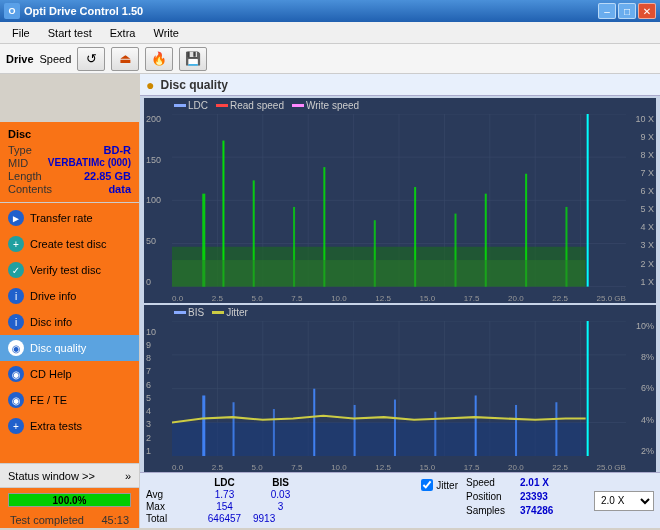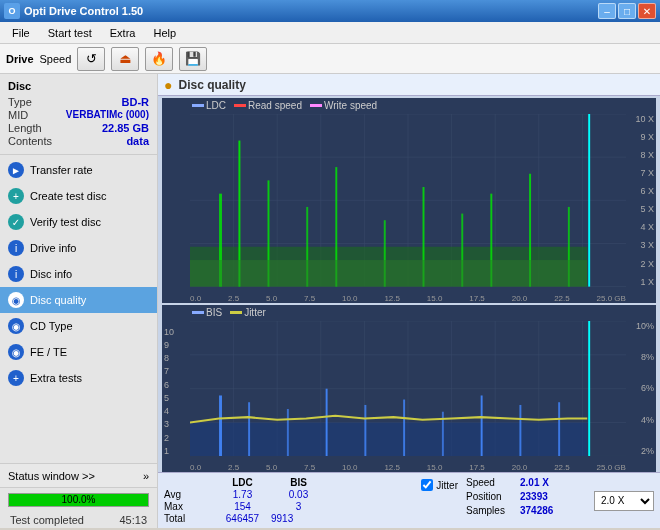--- a/index.html
+++ b/index.html
@@ -22,39 +22,39 @@
     .drive-label { font-size: 11px; font-weight: bold; }
     .drive-select { height: 22px; font-size: 11px; border: 1px solid #999; background: white; padding: 0 4px; flex: 1; max-width: 280px; }
     .speed-label { font-size: 11px; }
     .speed-select { height: 22px; font-size: 11px; border: 1px solid #999; background: white; padding: 0 4px; width: 70px; }
     .toolbar-btn { height: 24px; width: 28px; border: 1px solid #999; background: linear-gradient(to bottom, #f8f8f8, #e0e0e0); cursor: pointer; display: flex; align-items: center; justify-content: center; border-radius: 2px; font-size: 13px; }
     
     
     .main { display: flex; height: calc(530px - 76px); }
     
     
-    .sidebar { width: 158px; background: #e5e5e5; border-right: 1px solid #ccc; display: flex; flex-direction: column; }
+    .sidebar { width: 140px; background: #f97316; border-right: 1px solid #ccc; display: flex; flex-direction: column; margin-top: 48px; }
     .disc-section { padding: 6px 8px; border-bottom: 1px solid #ccc; }
     .disc-title { font-weight: bold; font-size: 11px; margin-bottom: 4px; }
     .disc-row { display: flex; justify-content: space-between; margin-bottom: 1px; }
     .disc-key { color: #333; }
     .disc-val { color: #0000cc; font-weight: bold; }
     
     .nav-items { flex: 1; padding: 2px 0; }
     .nav-item { display: flex; align-items: center; height: 26px; padding: 0 8px; cursor: pointer; gap: 6px; font-size: 11px; }
     .nav-item.active { background: #5ba3e0; color: white; }
     .nav-icon { width: 16px; height: 16px; border-radius: 50%; display: flex; align-items: center; justify-content: center; font-size: 10px; flex-shrink: 0; }
     .nav-icon.blue { background: #2060cc; color: white; }
     .nav-icon.teal { background: #20a0a0; color: white; }
     .nav-icon.active { background: white; color: #2060cc; }
     
     .status-section { border-top: 1px solid #ccc; padding: 0; }
     .status-btn { width: 100%; height: 24px; background: #e8e8e8; border: none; border-bottom: 1px solid #ccc; cursor: pointer; font-size: 11px; text-align: left; padding: 0 8px; display: flex; align-items: center; justify-content: space-between; }
     .progress-bar-container { background: #c0c0c0; height: 14px; margin: 3px 4px; border: 1px solid #999; }
-    .progress-bar-fill { background: #00cc00; height: 100%; display: flex; justify-content: center; font-size: 10px; color: black; font-weight: normal; }
+    .progress-bar-fill { background: #00cc00; height: 100%; display: flex; align-items: center; justify-content: center; font-size: 10px; color: black; font-weight: bold; }
     .test-completed { font-size: 11px; padding: 1px 6px; color: #333; }
     .time-display { font-size: 11px; text-align: right; padding: 1px 6px; color: #333; }
     
     
     .content { flex: 1; background: #c8d4e8; display: flex; flex-direction: column; overflow: hidden; }
     
     .disc-quality-header { background: #e8f0fc; border-bottom: 1px solid #aac; padding: 2px 6px; display: flex; align-items: center; gap: 6px; height: 22px; }
     .dq-icon { color: #cc8800; font-size: 14px; }
     .dq-title { font-size: 12px; font-weight: bold; color: #333; }
     
@@ -72,21 +72,21 @@
     <div class="title-btn">–</div>
     <div class="title-btn">□</div>
     <div class="title-btn close">✕</div>
   </div>
 </div>
 
 <div class="menu-bar">
   <div class="menu-item">File</div>
   <div class="menu-item">Start test</div>
   <div class="menu-item">Extra</div>
-  <div class="menu-item">Help</div>
+  <div class="menu-item">Write</div>
 </div>
 
 <div class="drive-bar">
   <span class="drive-label">Drive</span>
   <span class="speed-label">Speed</span>
   <button class="toolbar-btn">↺</button>
   <button class="toolbar-btn" style="color:#cc4400;">⏏</button>
   <button class="toolbar-btn" style="color:#cc6600;">🔥</button>
   <button class="toolbar-btn" style="color:#0044cc;">💾</button>
 </div>
@@ -135,21 +135,21 @@
       <div class="nav-item">
         <div class="nav-icon blue">i</div>
         <span>Disc info</span>
       </div>
       <div class="nav-item active">
         <div class="nav-icon active">◉</div>
         <span>Disc quality</span>
       </div>
       <div class="nav-item">
         <div class="nav-icon blue">◉</div>
-        <span>CD Type</span>
+        <span>CD Help</span>
       </div>
       <div class="nav-item">
         <div class="nav-icon blue">◉</div>
         <span>FE / TE</span>
       </div>
       <div class="nav-item">
         <div class="nav-icon blue">+</div>
         <span>Extra tests</span>
       </div>
     </div>
@@ -191,20 +191,27 @@
         <div style="display:flex;align-items:center;gap:2px;">
           <div style="width:12px;height:3px;background:#ff4444;"></div>
           <span style="font-size:10px;color:#ccc;">Read speed</span>
         </div>
         <div style="display:flex;align-items:center;gap:2px;">
           <div style="width:12px;height:3px;background:#ff88ff;"></div>
           <span style="font-size:10px;color:#ccc;">Write speed</span>
         </div>
       </div>
 
+      <div style="position:absolute;left:0;top:16px;bottom:16px;width:28px;display:flex;flex-direction:column;justify-content:space-between;padding:0 2px;">
+        <span style="font-size:9px;color:#aaa;">200</span>
+        <span style="font-size:9px;color:#aaa;">150</span>
+        <span style="font-size:9px;color:#aaa;">100</span>
+        <span style="font-size:9px;color:#aaa;">50</span>
+        <span style="font-size:9px;color:#aaa;">0</span>
+      </div>
 
       <div style="position:absolute;right:0;top:16px;bottom:16px;width:30px;display:flex;flex-direction:column;justify-content:space-between;padding:0 2px;text-align:right;">
         <span style="font-size:9px;color:#aaa;">10 X</span>
         <span style="font-size:9px;color:#aaa;">9 X</span>
         <span style="font-size:9px;color:#aaa;">8 X</span>
         <span style="font-size:9px;color:#aaa;">7 X</span>
         <span style="font-size:9px;color:#aaa;">6 X</span>
         <span style="font-size:9px;color:#aaa;">5 X</span>
         <span style="font-size:9px;color:#aaa;">4 X</span>
         <span style="font-size:9px;color:#aaa;">3 X</span>

